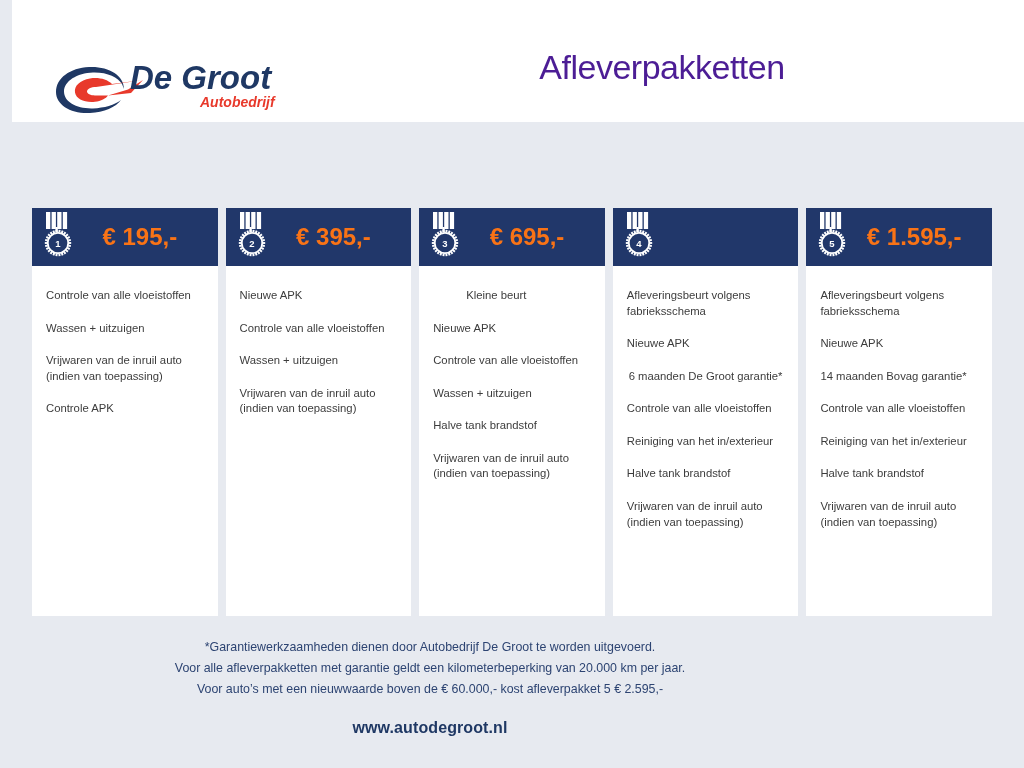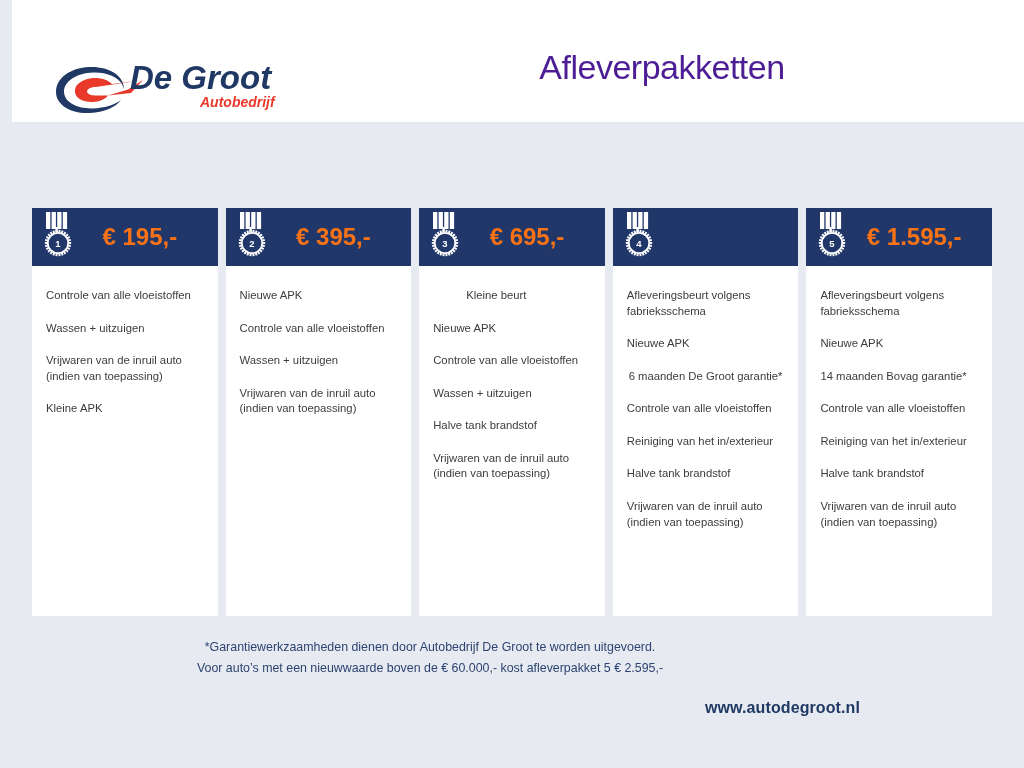--- a/index.html
+++ b/index.html
@@ -127,21 +127,20 @@
     line-height: 1.68;
     font-family: "Liberation Sans", sans-serif;
   }
   .footer-url {
     margin-top: 20px;
     font-size: 16px;
     font-weight: bold;
     color: #1f3864;
     letter-spacing: 0.1px;
     font-family: "Liberation Sans", sans-serif;
-    text-align: right;
   }
 </style>
 </head>
 <body>
 
 <div class="header-band">
 
   <div class="logo">
     <svg width="230" height="78" viewBox="0 0 230 78" xmlns="http://www.w3.org/2000/svg">
 
@@ -207,21 +206,21 @@
       </g>
     </svg>
         </span>
         <div class="price">€ 195,-</div>
       </div>
       <div class="card-body">
         <div class="feature" style="white-space: pre-line;">Controle van alle vloeistoffen</div>
         <div class="feature" style="white-space: pre-line;">Wassen + uitzuigen</div>
         <div class="feature" style="white-space: pre-line;">Vrijwaren van de inruil auto
 (indien van toepassing)</div>
-        <div class="feature" style="white-space: pre-line;">Kleine APK</div>
+        <div class="feature" style="white-space: pre-line;">Controle APK</div>
       </div>
     </div>
     <div class="card">
       <div class="card-header">
         <span class="medal">
           <svg width="36" height="52" viewBox="0 0 36 52" xmlns="http://www.w3.org/2000/svg">
       <g>
         <rect x="6" y="2" width="4.3" height="17" fill="#ffffff"></rect>
         <rect x="11.6" y="2" width="4.3" height="17" fill="#ffffff"></rect>
         <rect x="17.2" y="2" width="4.3" height="17" fill="#ffffff"></rect>
@@ -436,16 +435,17 @@
         <div class="feature" style="white-space: pre-line;">Halve tank brandstof</div>
         <div class="feature" style="white-space: pre-line;">Vrijwaren van de inruil auto
 (indien van toepassing)</div>
       </div>
     </div>
   </div>
 
 <div class="footer">
   <div>
     <div class="footer-line">*Garantiewerkzaamheden dienen door Autobedrijf De Groot te worden uitgevoerd.</div>
+    <div class="footer-line">Voor alle afleverpakketten met garantie geldt een kilometerbeperking van 20.000 km per jaar.</div>
     <div class="footer-line">Voor auto’s met een nieuwwaarde boven de € 60.000,- kost afleverpakket 5 € 2.595,-</div>
   </div>
   <div class="footer-url">www.autodegroot.nl</div>
 </div>
 
 </body></html>

